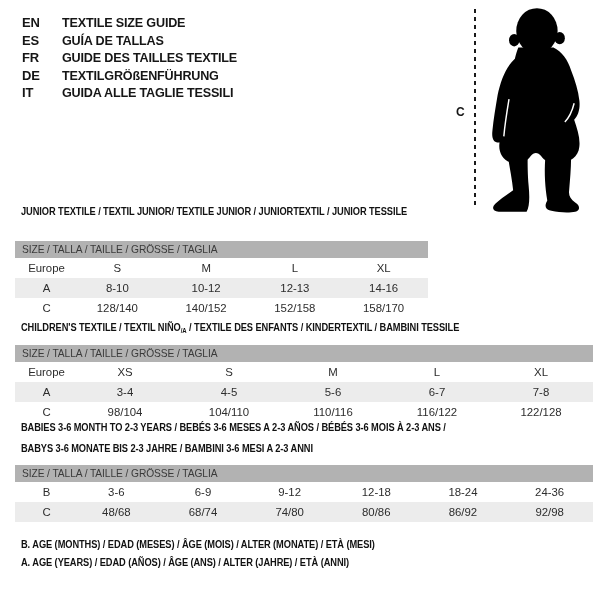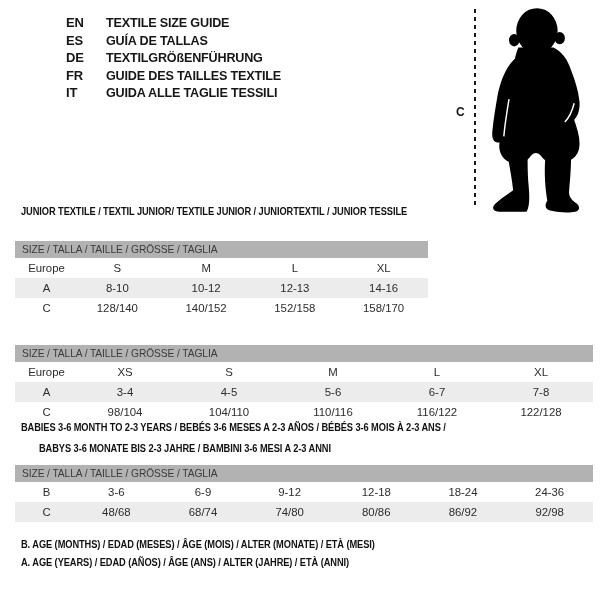--- a/index.html
+++ b/index.html
@@ -4,21 +4,21 @@
 <style>
   html,body { margin:0; padding:0; background:#fff; }
   .page {
     position:relative; width:600px; height:600px; background:#ffffff;
     font-family:"Liberation Sans", sans-serif; color:#161616; overflow:hidden;
   }
 
   
   .lang-header { position:absolute; top:14px; left:22px; }
   .lang-row { display:flex; font-weight:bold; font-size:13px; line-height:17.5px; letter-spacing:-0.2px; }
-  .lang-code { width:40px; flex:0 0 40px;margin-left:44px; }
+  .lang-code { width:40px; flex:0 0 40px; }
   .lang-label { white-space:nowrap; display:inline-block; transform:scaleX(0.97); transform-origin:0 50%; }
 
   
   .figure { position:absolute; left:450px; top:4px; width:150px; height:212px; }
   .height-line {
     position:absolute; left:24px; top:5px; width:2px; height:199px;
     background:repeating-linear-gradient(to bottom, #1a1a1a 0 4px, transparent 4px 8px);
   }
   .height-label { position:absolute; left:6px; top:101px; font-weight:bold; font-size:12px; }
   .baby-svg { position:absolute; left:30px; top:0; width:118px; height:212px; }
@@ -40,21 +40,21 @@
     font-size:11px; color:#3a3a3a;
   }
   .band-text { display:inline-block; transform:scaleX(0.93); transform-origin:0 50%; letter-spacing:-0.1px; white-space:nowrap; }
   .size-table tr.alt td { background:#ececec; }
 
   #junior-title   { top:204px; }
   #junior-table   { top:241px; width:413px; }
   #children-title { top:320px; }
   #children-table { top:345px; width:578px; }
   #babies-title-1 { top:420px; }
-  #babies-title-2 { top:441px;margin-left:18px; }
+  #babies-title-2 { top:441px; }
   #babies-table   { top:465px; width:578px; }
 
   
   .notes { position:absolute; left:21px; top:537px; }
   .note-line { height:18px; font-weight:bold; font-size:11.6px; color:#111; white-space:nowrap; }
 </style>
 </head>
 <body>
 
 <div class="page">
@@ -62,26 +62,26 @@
   <div class="lang-header">
     <div class="lang-row">
       <span class="lang-code">EN</span>
       <span class="lang-label">TEXTILE SIZE GUIDE</span>
     </div>
     <div class="lang-row">
       <span class="lang-code">ES</span>
       <span class="lang-label">GUÍA DE TALLAS</span>
     </div>
     <div class="lang-row">
+      <span class="lang-code">FR</span>
+      <span class="lang-label">GUIDE DES TAILLES TEXTILE</span>
+    </div>
+    <div class="lang-row">
       <span class="lang-code">DE</span>
       <span class="lang-label">TEXTILGRÖßENFÜHRUNG</span>
-    </div>
-    <div class="lang-row">
-      <span class="lang-code">FR</span>
-      <span class="lang-label">GUIDE DES TAILLES TEXTILE</span>
     </div>
     <div class="lang-row">
       <span class="lang-code">IT</span>
       <span class="lang-label">GUIDA ALLE TAGLIE TESSILI</span>
     </div>
   </div>
 
   <div class="figure">
     <div class="height-line"></div>
     <span class="height-label">C</span>
@@ -139,20 +139,23 @@
       <tr>
         <td class="lbl">C</td>
         <td>128/140</td>
         <td>140/152</td>
         <td>152/158</td>
         <td>158/170</td>
       </tr>
     </tbody>
   </table>
 
+  <div class="sec-title" id="children-title">
+    <span class="cond"><span>CHILDREN'S TEXTILE / TEXTIL NIÑO</span><span class="sub">/A</span><span> / TEXTILE DES ENFANTS / KINDERTEXTIL / BAMBINI TESSILE</span></span>
+  </div>
   <table class="size-table" id="children-table">
     <colgroup>
         <col style="width:58px">
         <col>
         <col>
         <col>
         <col>
         <col>
       </colgroup>
     <tbody>

